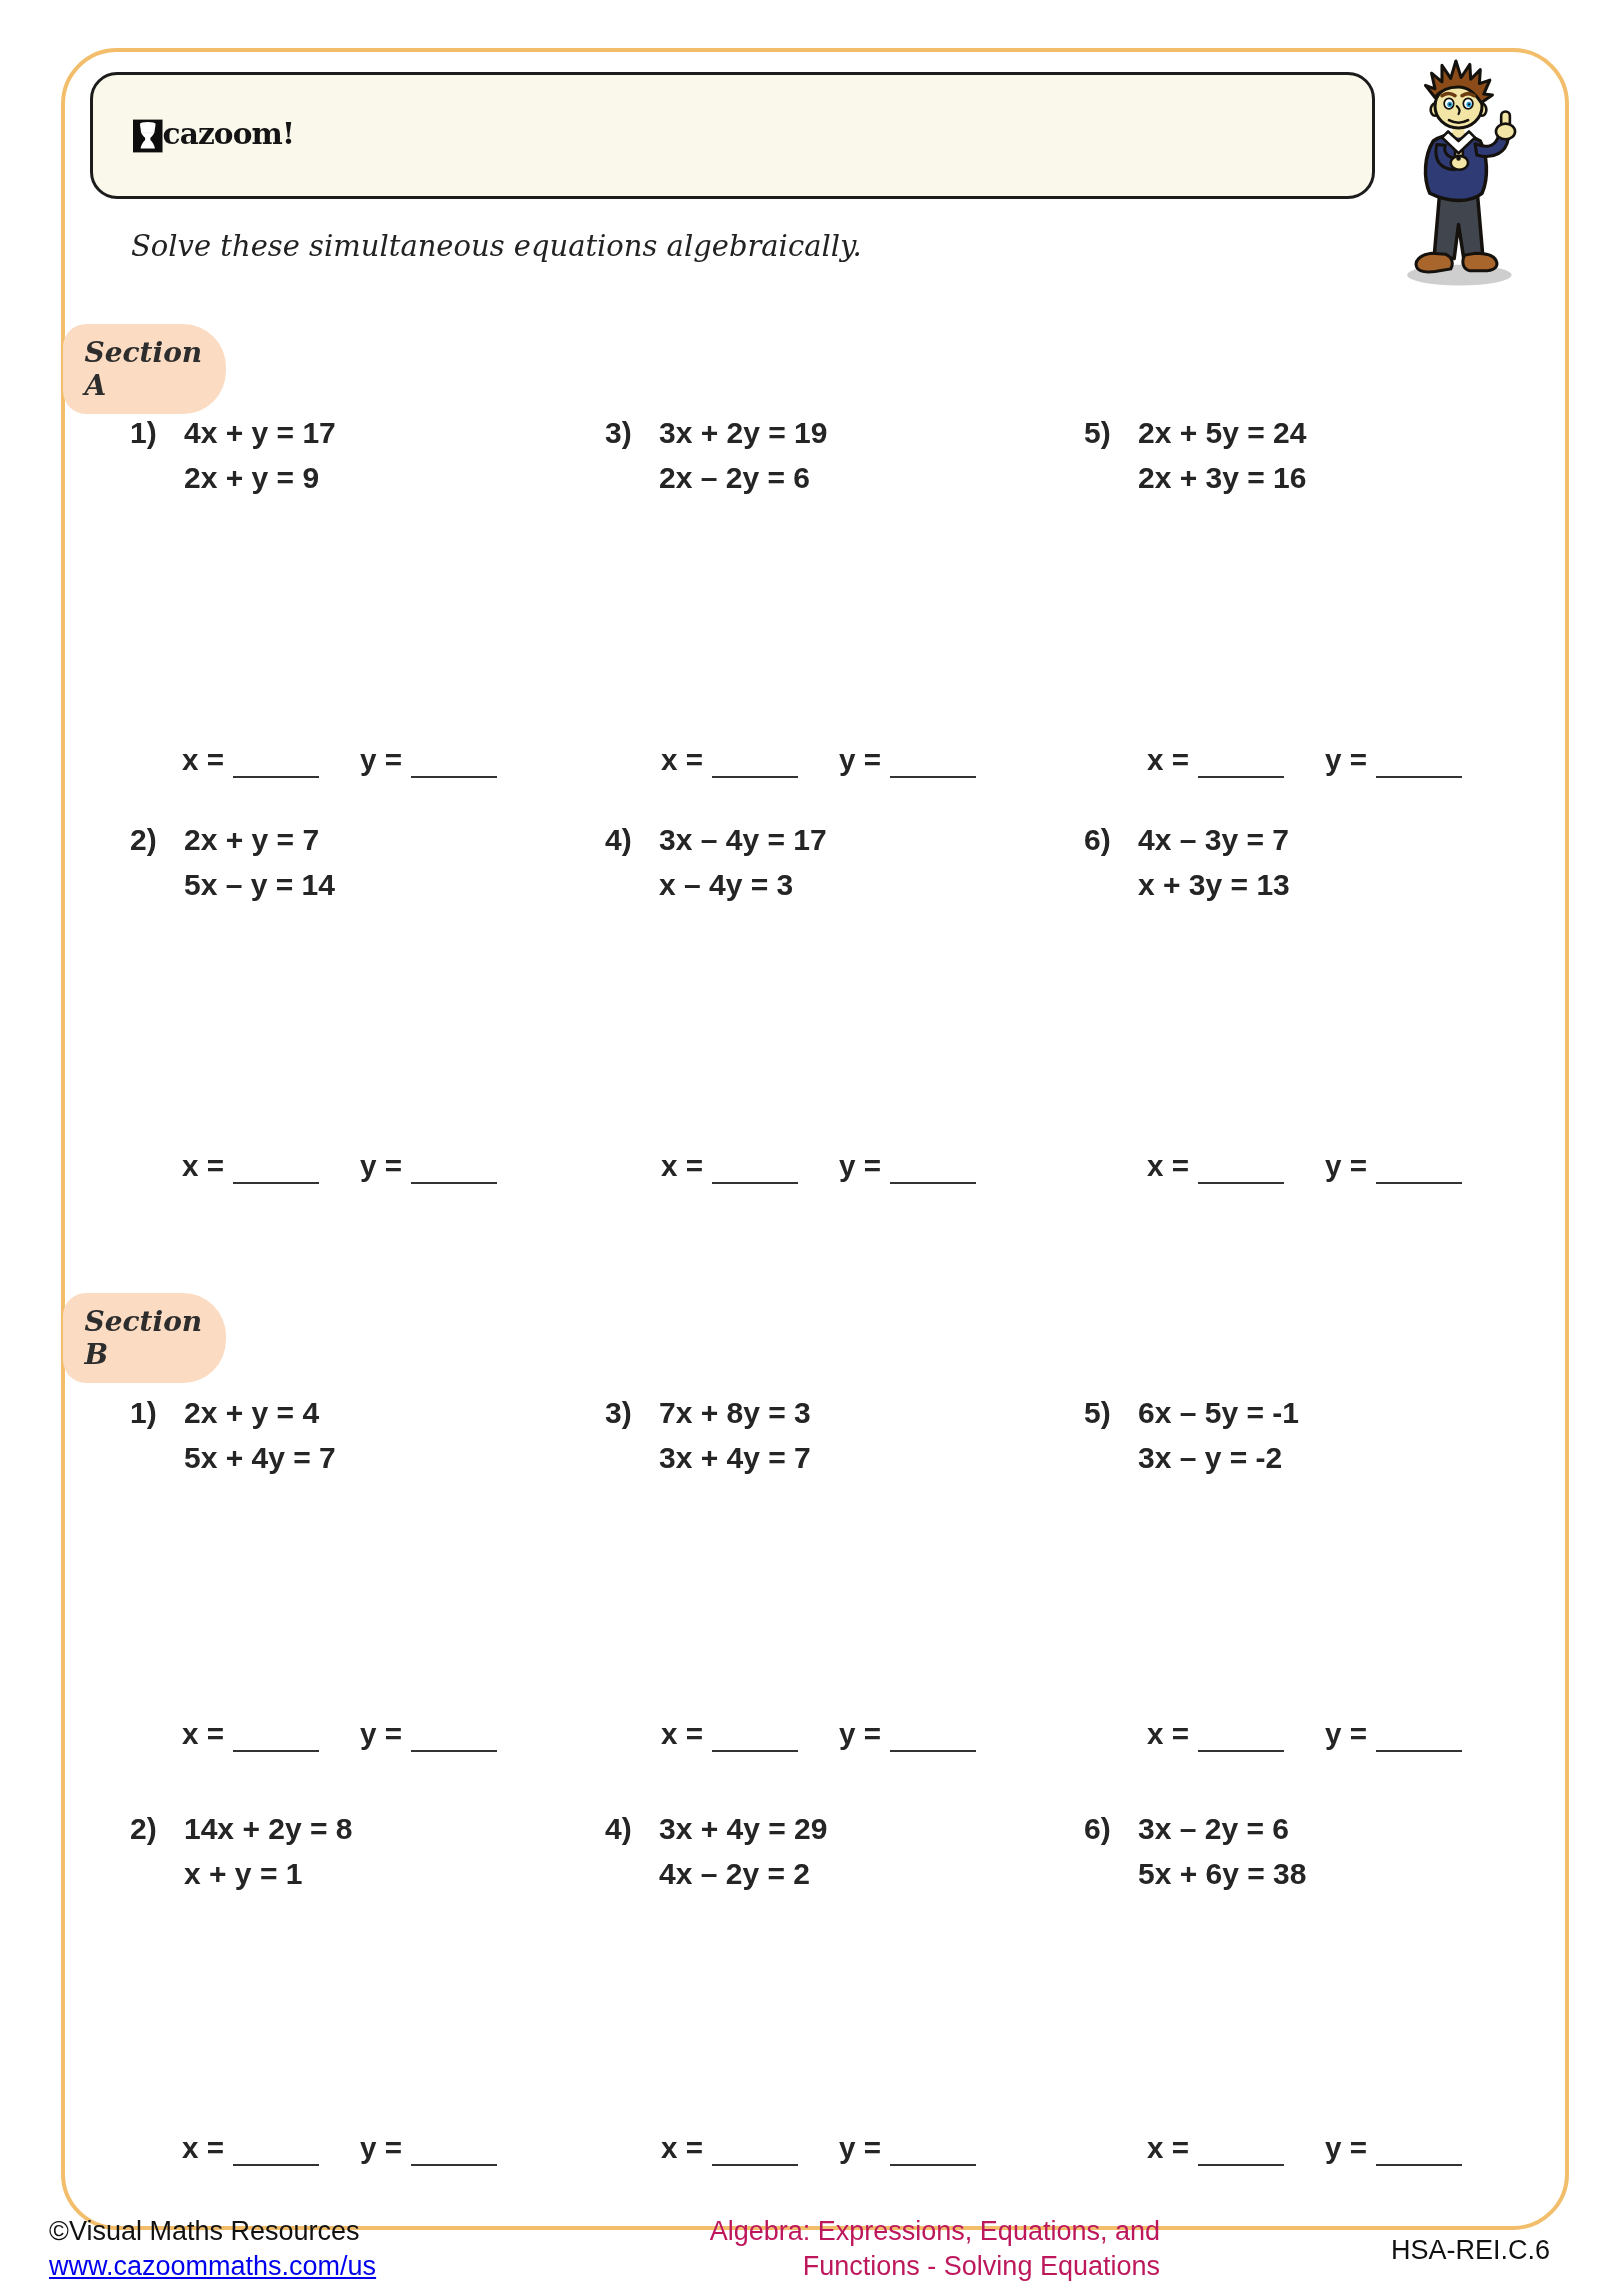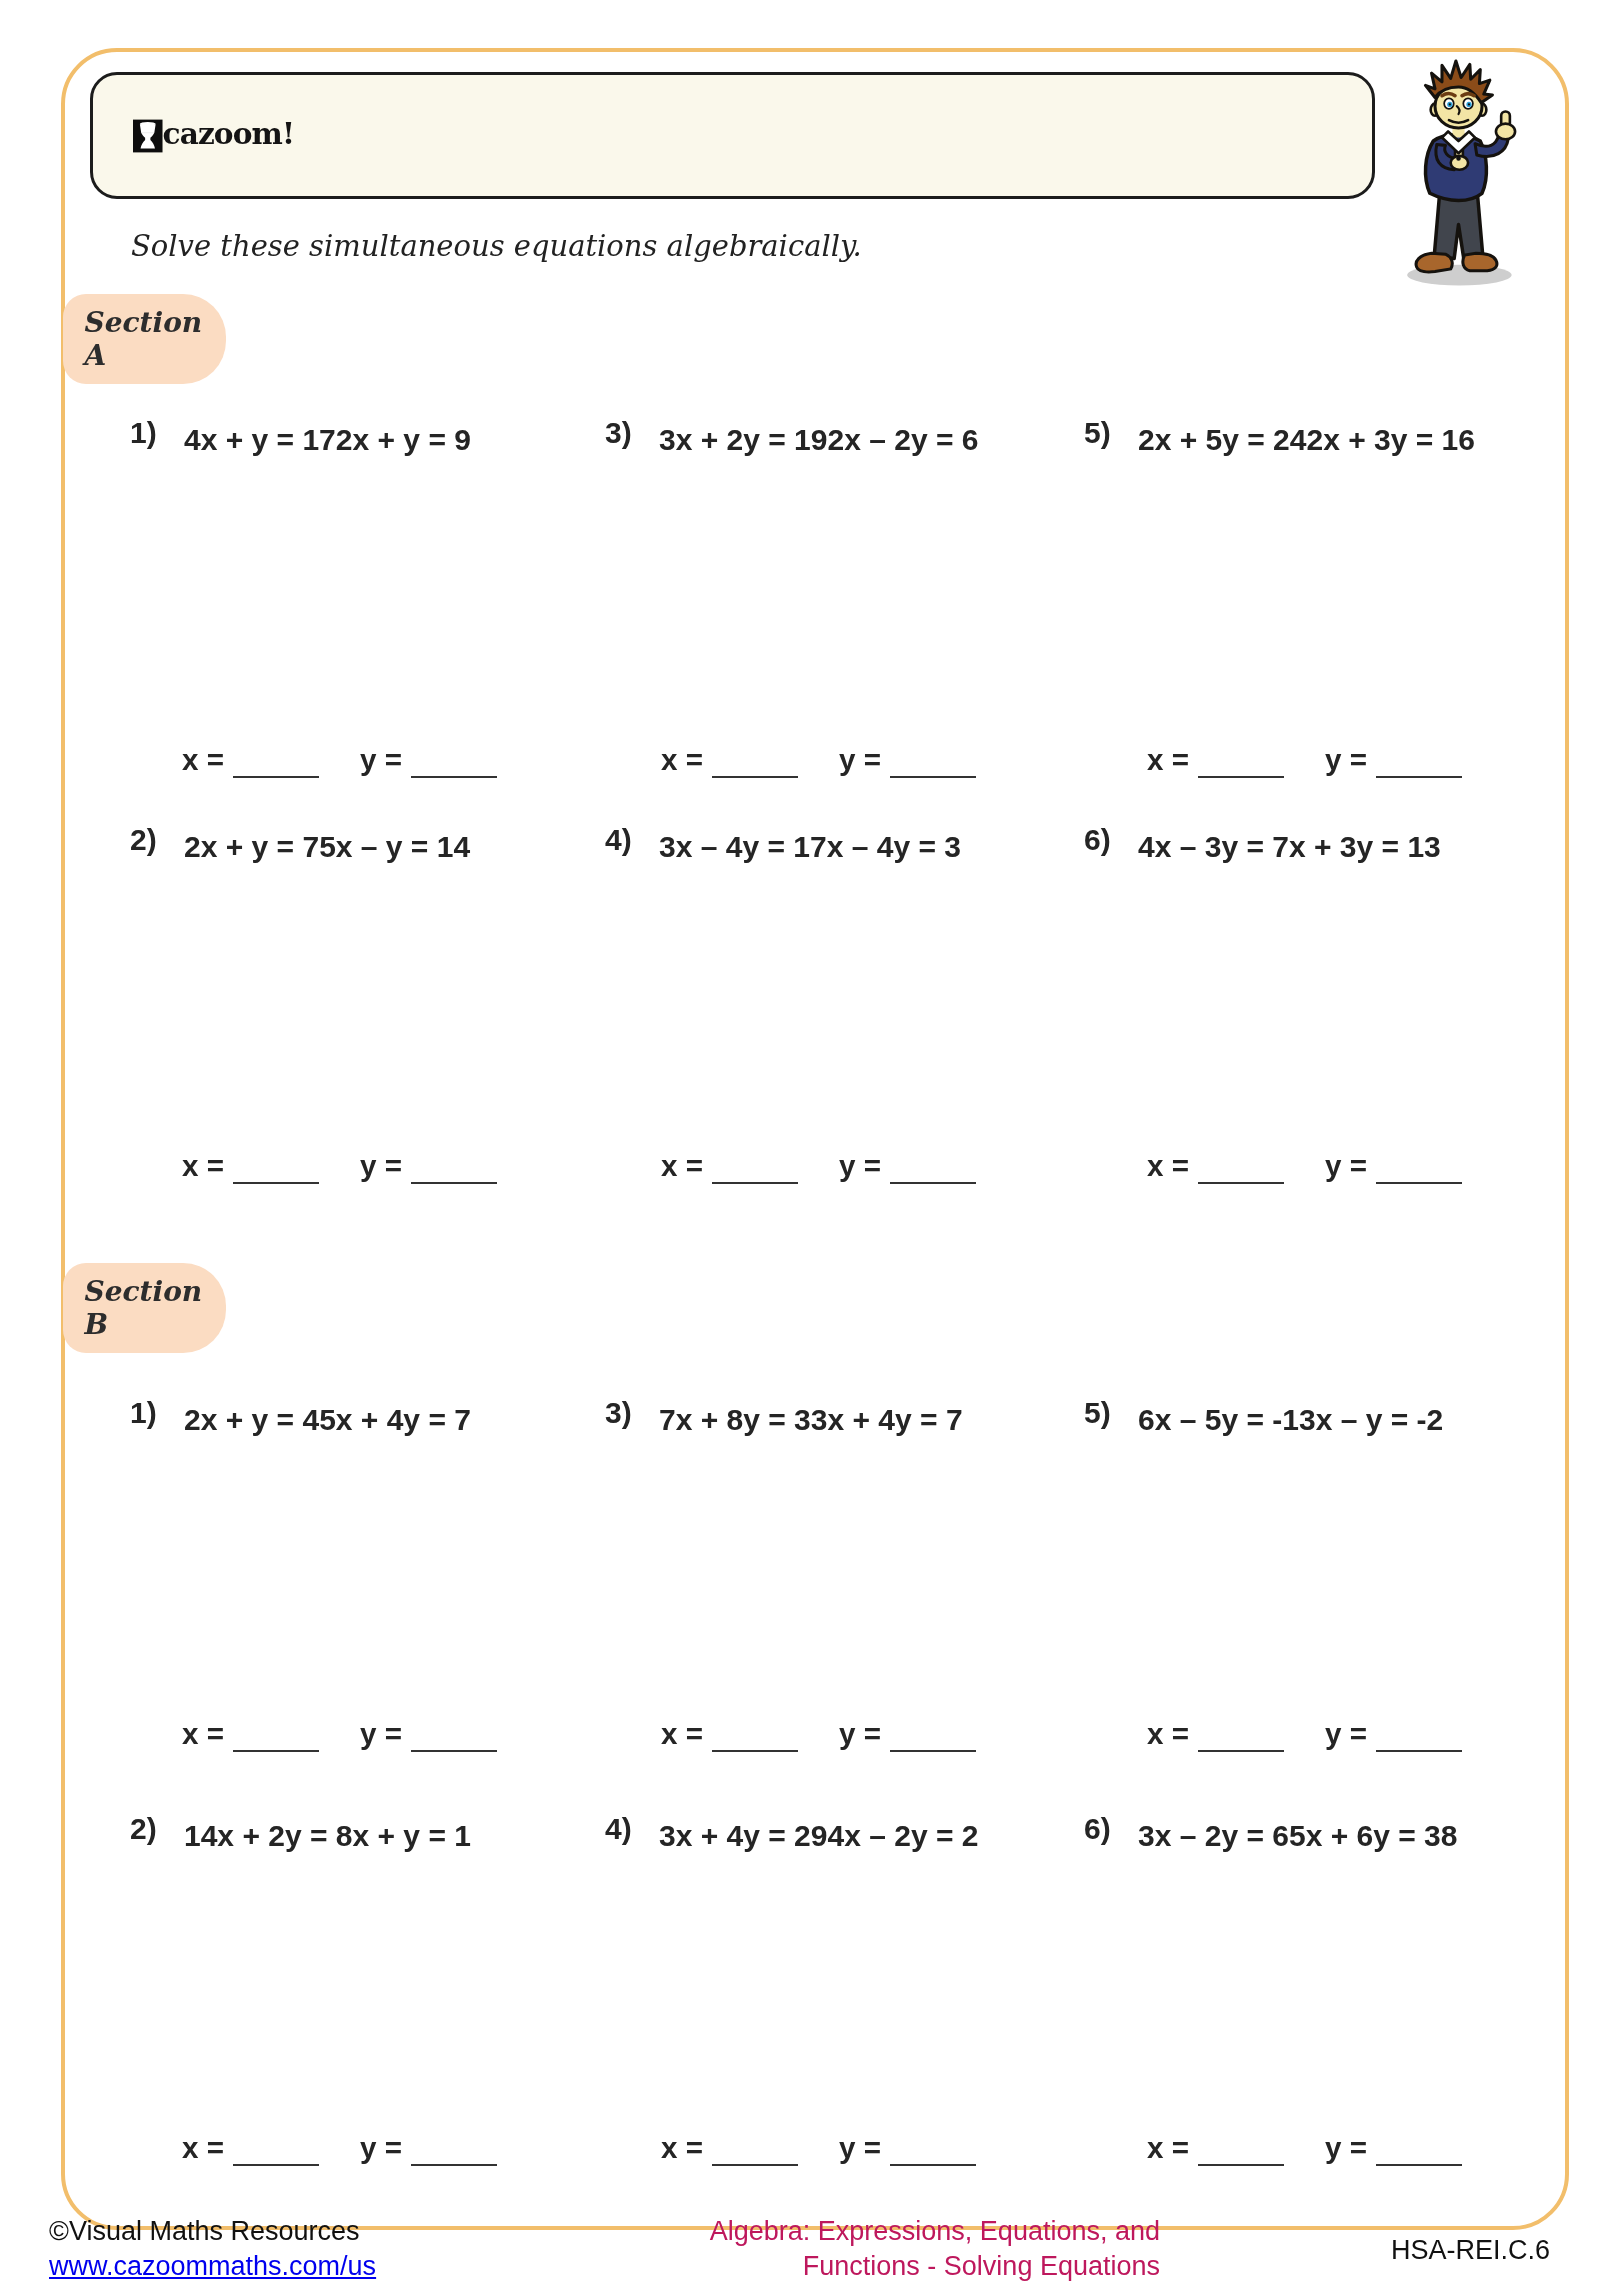--- a/index.html
+++ b/index.html
@@ -18,28 +18,28 @@
   .logo-text { font-family:"DejaVu Serif", serif; font-weight:bold; font-size:29.6px;
                color:#141414; margin-top:-3.6px; letter-spacing:-0.9px; }
 
   .mascot { position:absolute; left:1388px; top:54px; }
 
   .instruction { position:absolute; left:131px; top:229px; font-family:"DejaVu Serif", serif;
                  font-style:italic; font-size:29px; color:#222; }
 
   .section-pill { position:absolute; left:63px; width:163px; height:90px; background:#FBDCC2;
                   border-radius:23px 43px 43px 23px; display:flex; align-items:center;
-                  padding-left:21.5px; }
+                  padding-left:21.5px;margin-top:30px; }
   .section-pill span { font-family:"DejaVu Serif", serif; font-weight:bold; font-style:italic;
                        font-size:28px; color:#2d2d2d; }
 
   .problem { position:absolute; display:flex; font-weight:bold; font-size:30px;
              color:#252525; line-height:45px; }
   .pnum { width:54px; flex:none; }
-  .eqs { display:flex; flex-direction:row;margin-top:7px; }
+  .eqs { display:flex; flex-direction:column; }
 
   .answer { position:absolute; display:flex; align-items:flex-end; font-weight:bold;
             font-size:29.6px; color:#252525; line-height:36px; }
   .blank { width:86px; height:36px; border-bottom:2.7px solid #333; margin-left:9px; }
   .alabel.y { margin-left:41px; }
 
   .footer-left { position:absolute; left:49px; top:2214px; font-size:27px; line-height:35px; color:#111; }
   .footer-link { color:#0000EE; text-decoration:underline; cursor:pointer; }
   .footer-center { position:absolute; left:533px; top:2214px; width:627px; text-align:right;
                    font-size:27px; line-height:35px; color:#be185d; }

